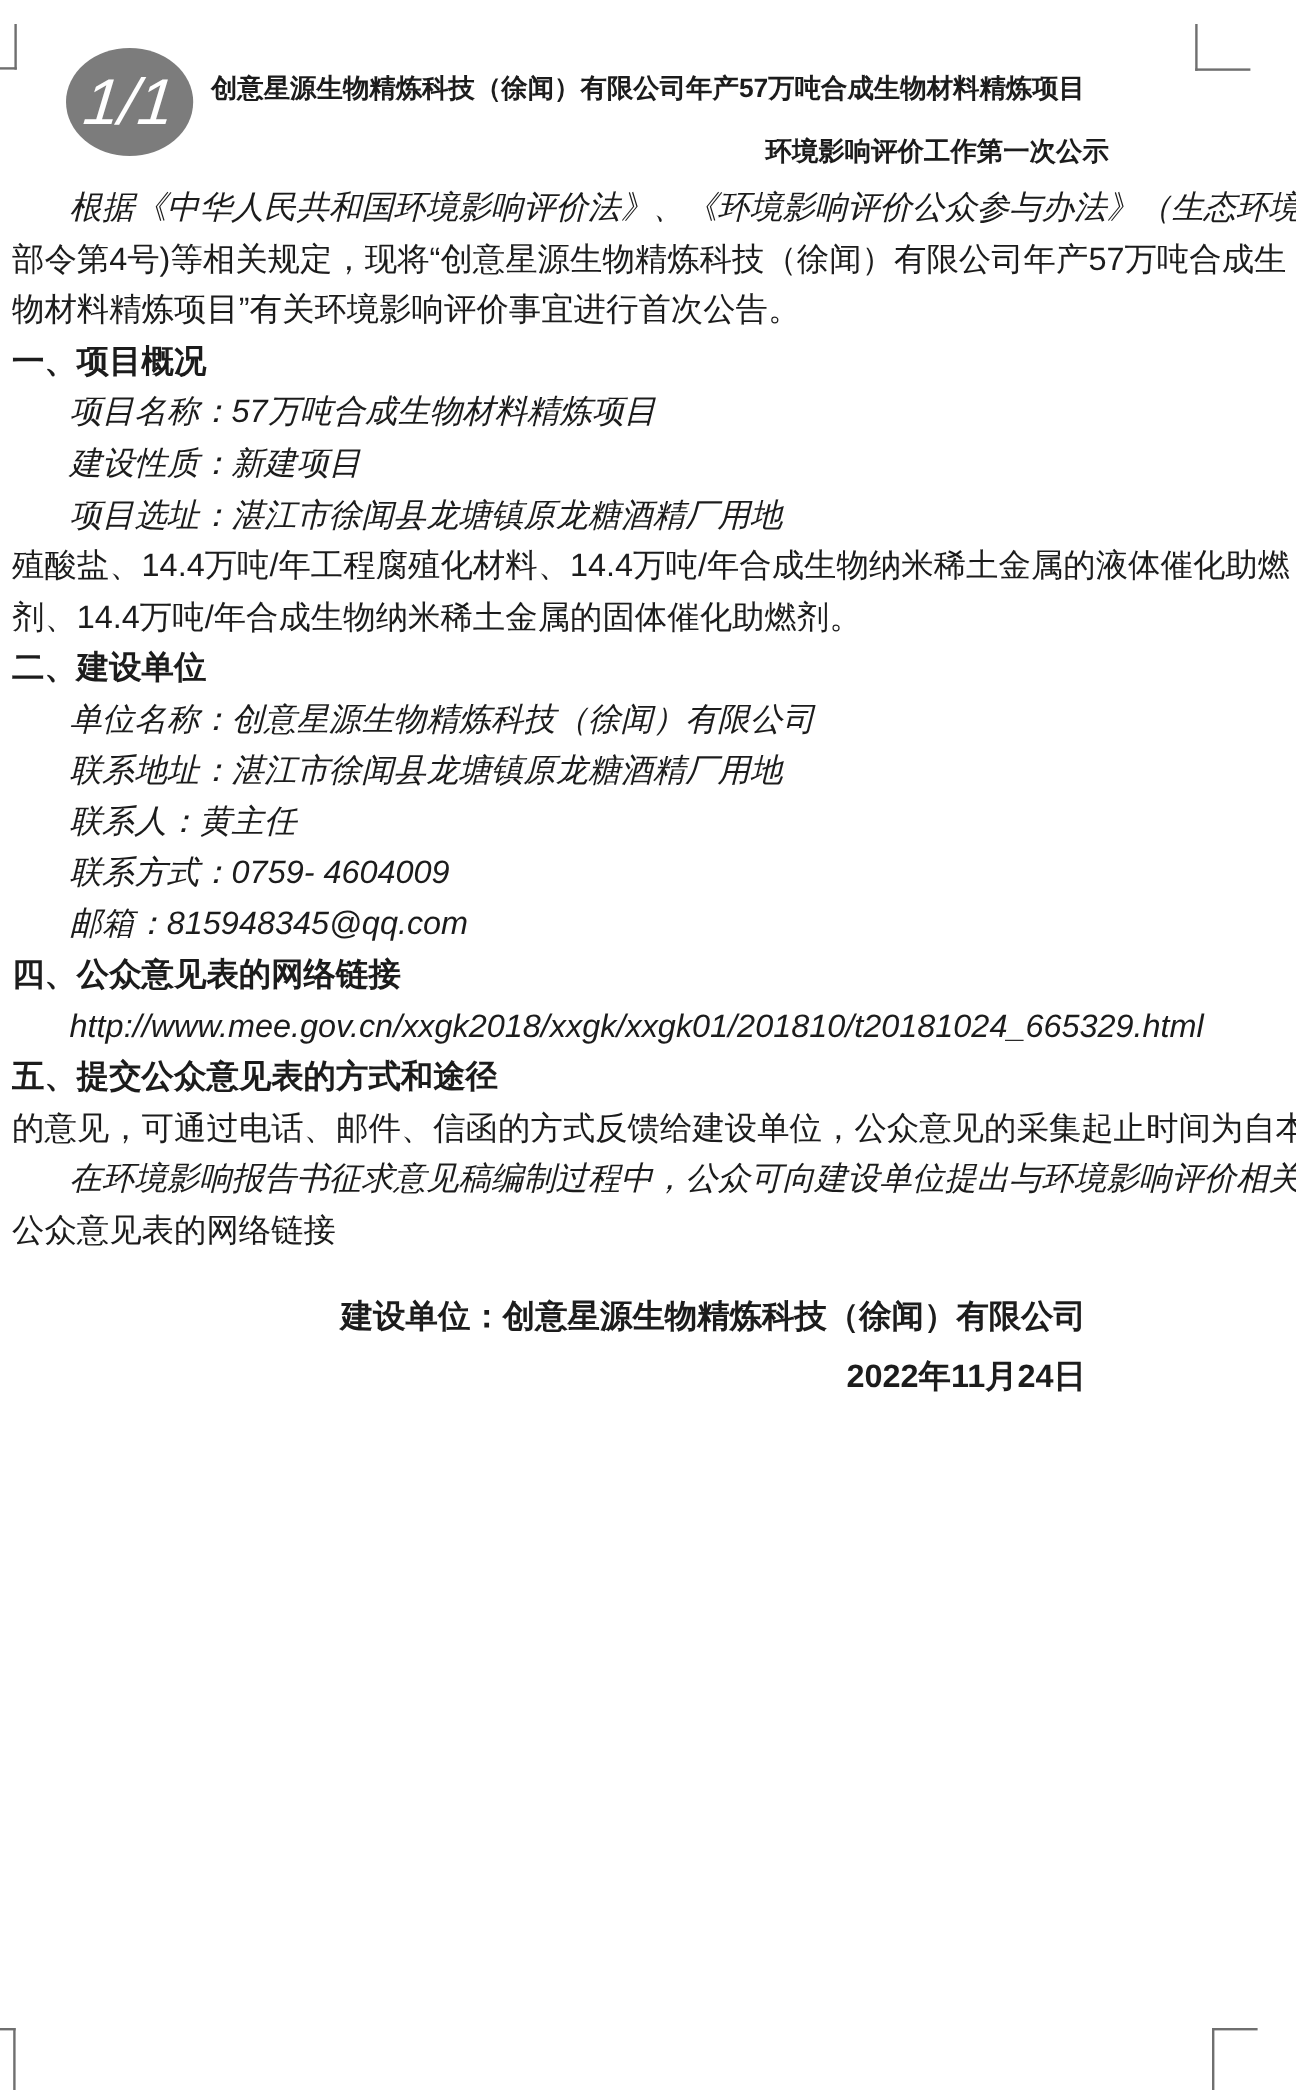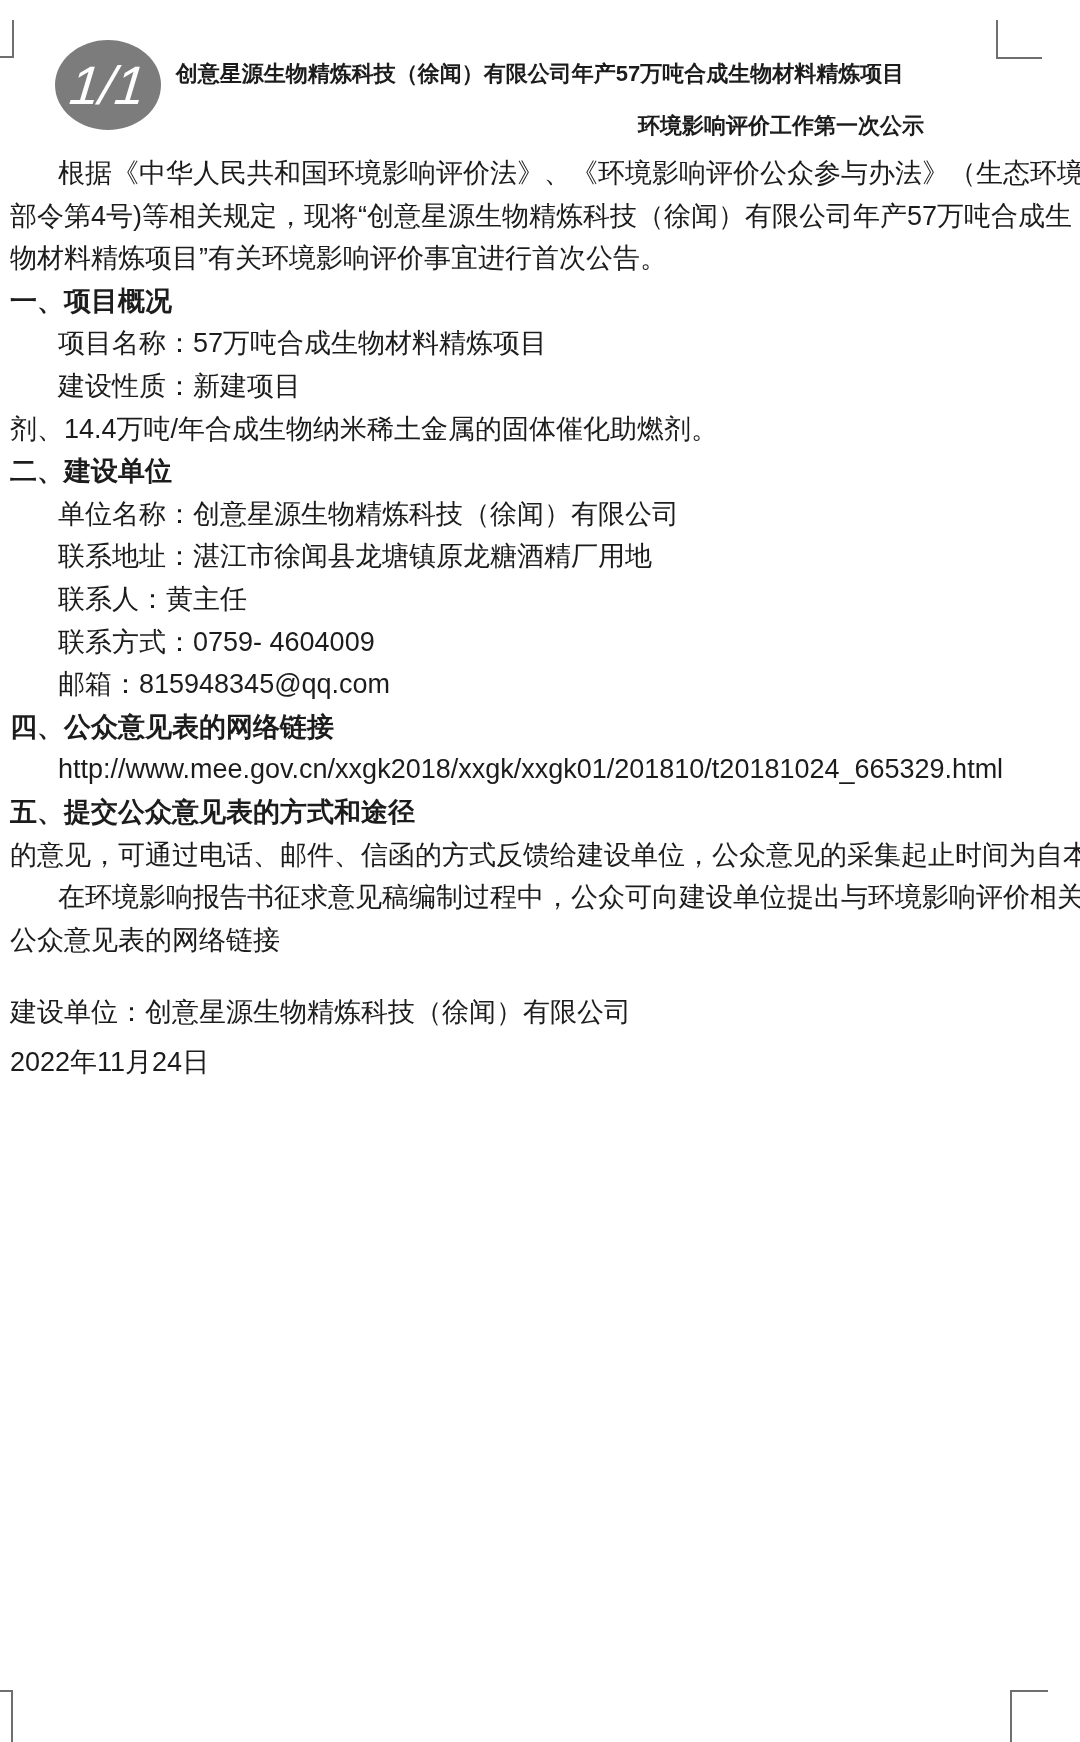--- a/index.html
+++ b/index.html
@@ -35,23 +35,23 @@
   .title{
     font-weight:bold;font-size:22px;line-height:52px;
     text-align:center;white-space:nowrap;
   }
   .title .t2{padding-right:146px;text-align:right;}
   .body{margin-top:0;}
   .line{
     font-size:27px;line-height:42.6px;height:42.6px;
     white-space:nowrap;
   }
-  .indent{padding-left:48px;}
+  .indent{padding-left:48px;font-style:italic;}
   .bold{font-weight:bold;}
-  .footer{margin-top:26px;padding-right:165px;}
+  .footer{margin-top:26px;text-align:right;padding-right:165px;font-weight:bold;}
   .footer .line{line-height:50px;height:50px;}
 </style>
 </head>
 <body>
 
 <div class="page">
 
   <div class="mark mark-tl"></div>
   <div class="mark mark-tr"></div>
   <div class="mark mark-bl"></div>
@@ -73,20 +73,22 @@
       <div>
         <div class="line indent">根据《中华人民共和国环境影响评价法》、《环境影响评价公众参与办法》（生态环境</div>
         <div class="line">部令第4号)等相关规定，现将“创意星源生物精炼科技（徐闻）有限公司年产57万吨合成生</div>
         <div class="line">物材料精炼项目”有关环境影响评价事宜进行首次公告。</div>
       </div>
 
       <div>
         <div class="line bold">一、项目概况</div>
         <div class="line indent">项目名称：57万吨合成生物材料精炼项目</div>
         <div class="line indent">建设性质：新建项目</div>
+        <div class="line indent">项目选址：湛江市徐闻县龙塘镇原龙糖酒精厂用地</div>
+        <div class="line">殖酸盐、14.4万吨/年工程腐殖化材料、14.4万吨/年合成生物纳米稀土金属的液体催化助燃</div>
         <div class="line">剂、14.4万吨/年合成生物纳米稀土金属的固体催化助燃剂。</div>
       </div>
 
       <div>
         <div class="line bold">二、建设单位</div>
         <div class="line indent">单位名称：创意星源生物精炼科技（徐闻）有限公司</div>
         <div class="line indent">联系地址：湛江市徐闻县龙塘镇原龙糖酒精厂用地</div>
         <div class="line indent">联系人：黄主任</div>
         <div class="line indent">联系方式：0759- 4604009</div>
         <div class="line indent">邮箱：815948345@qq.com</div>

